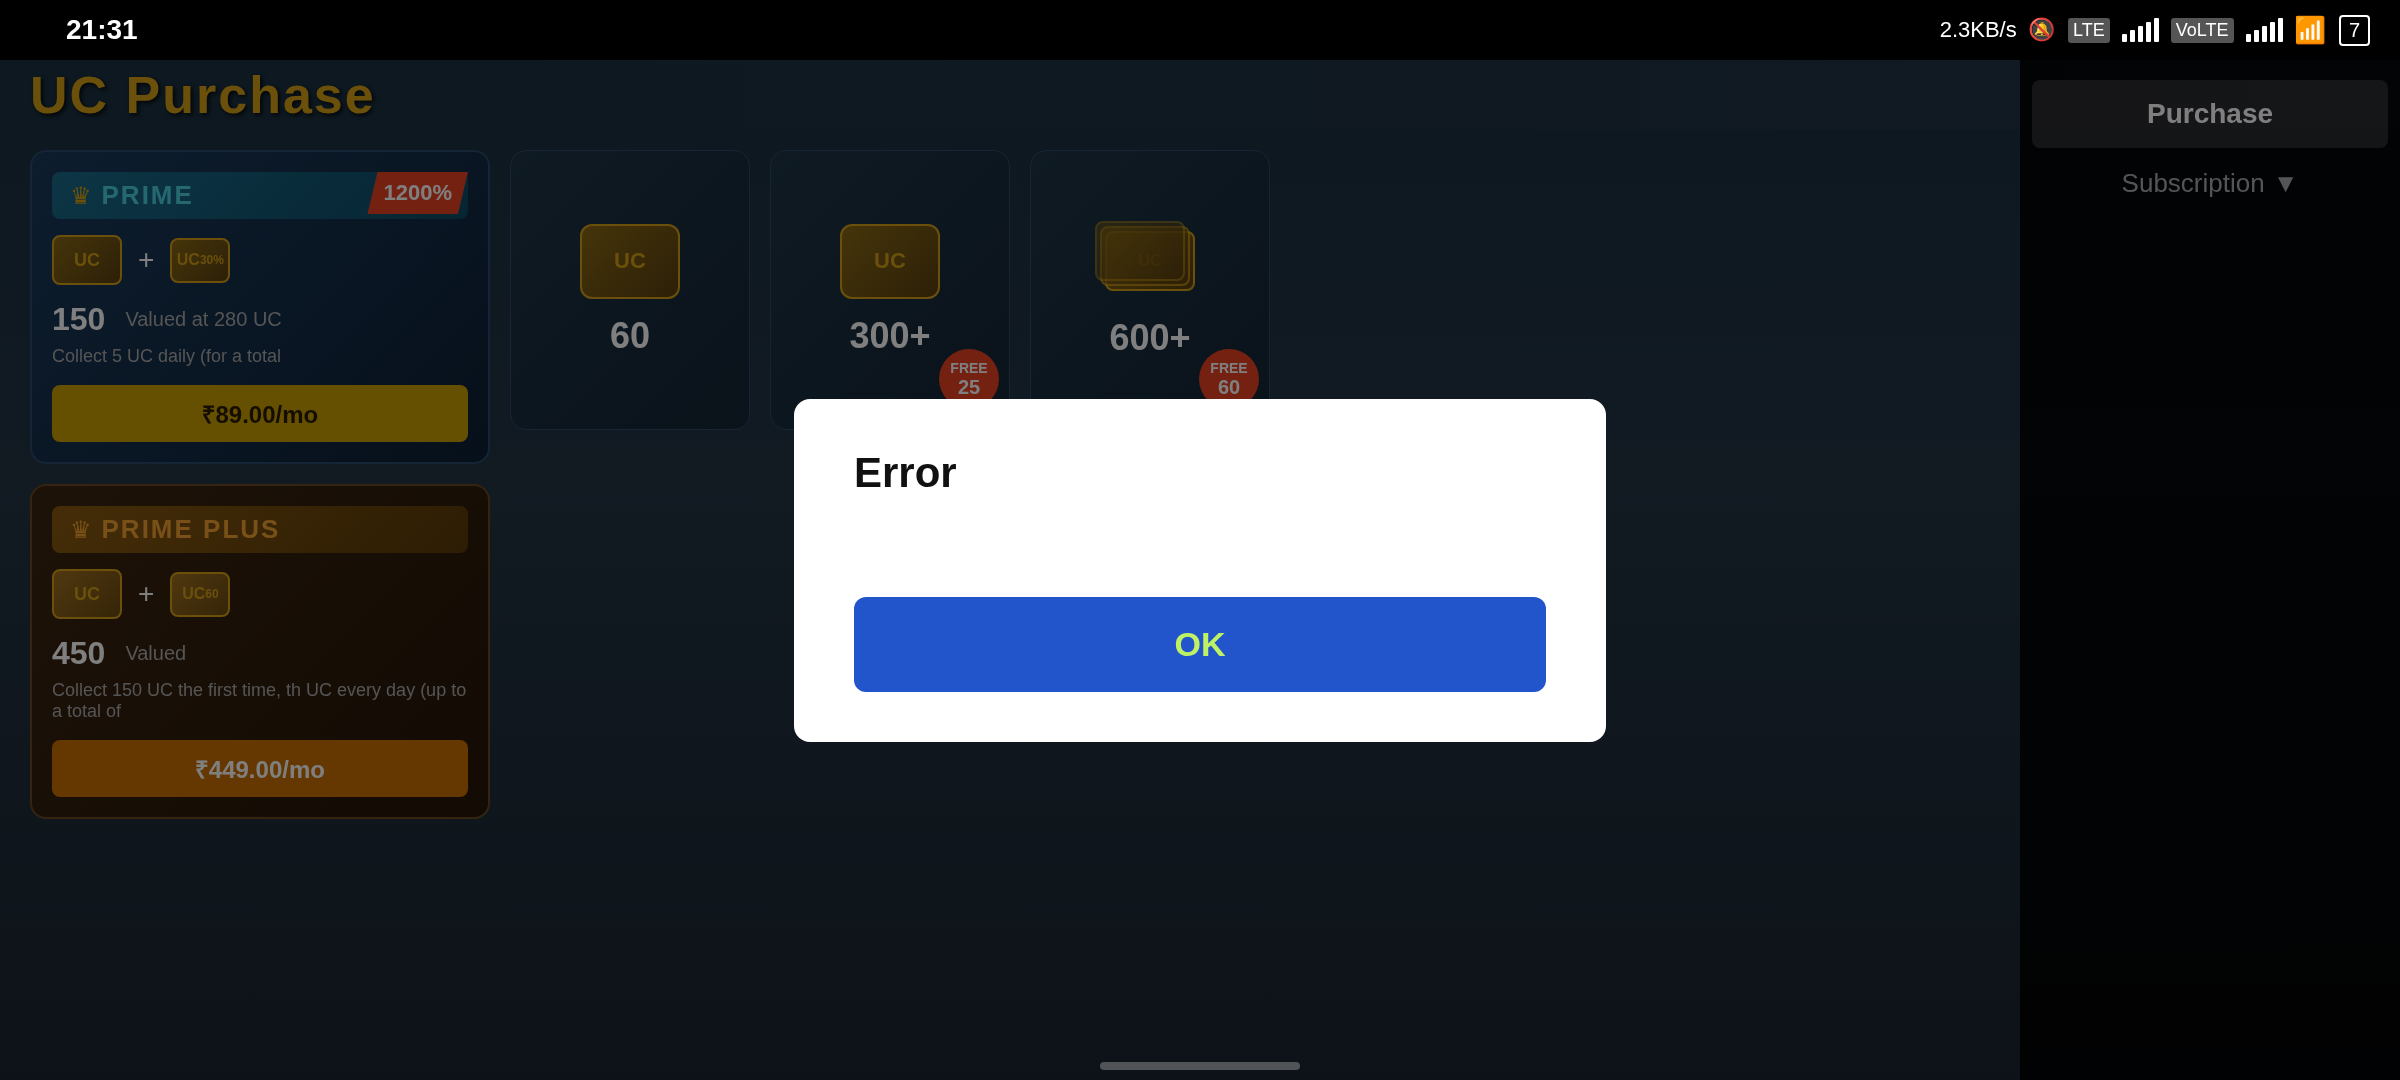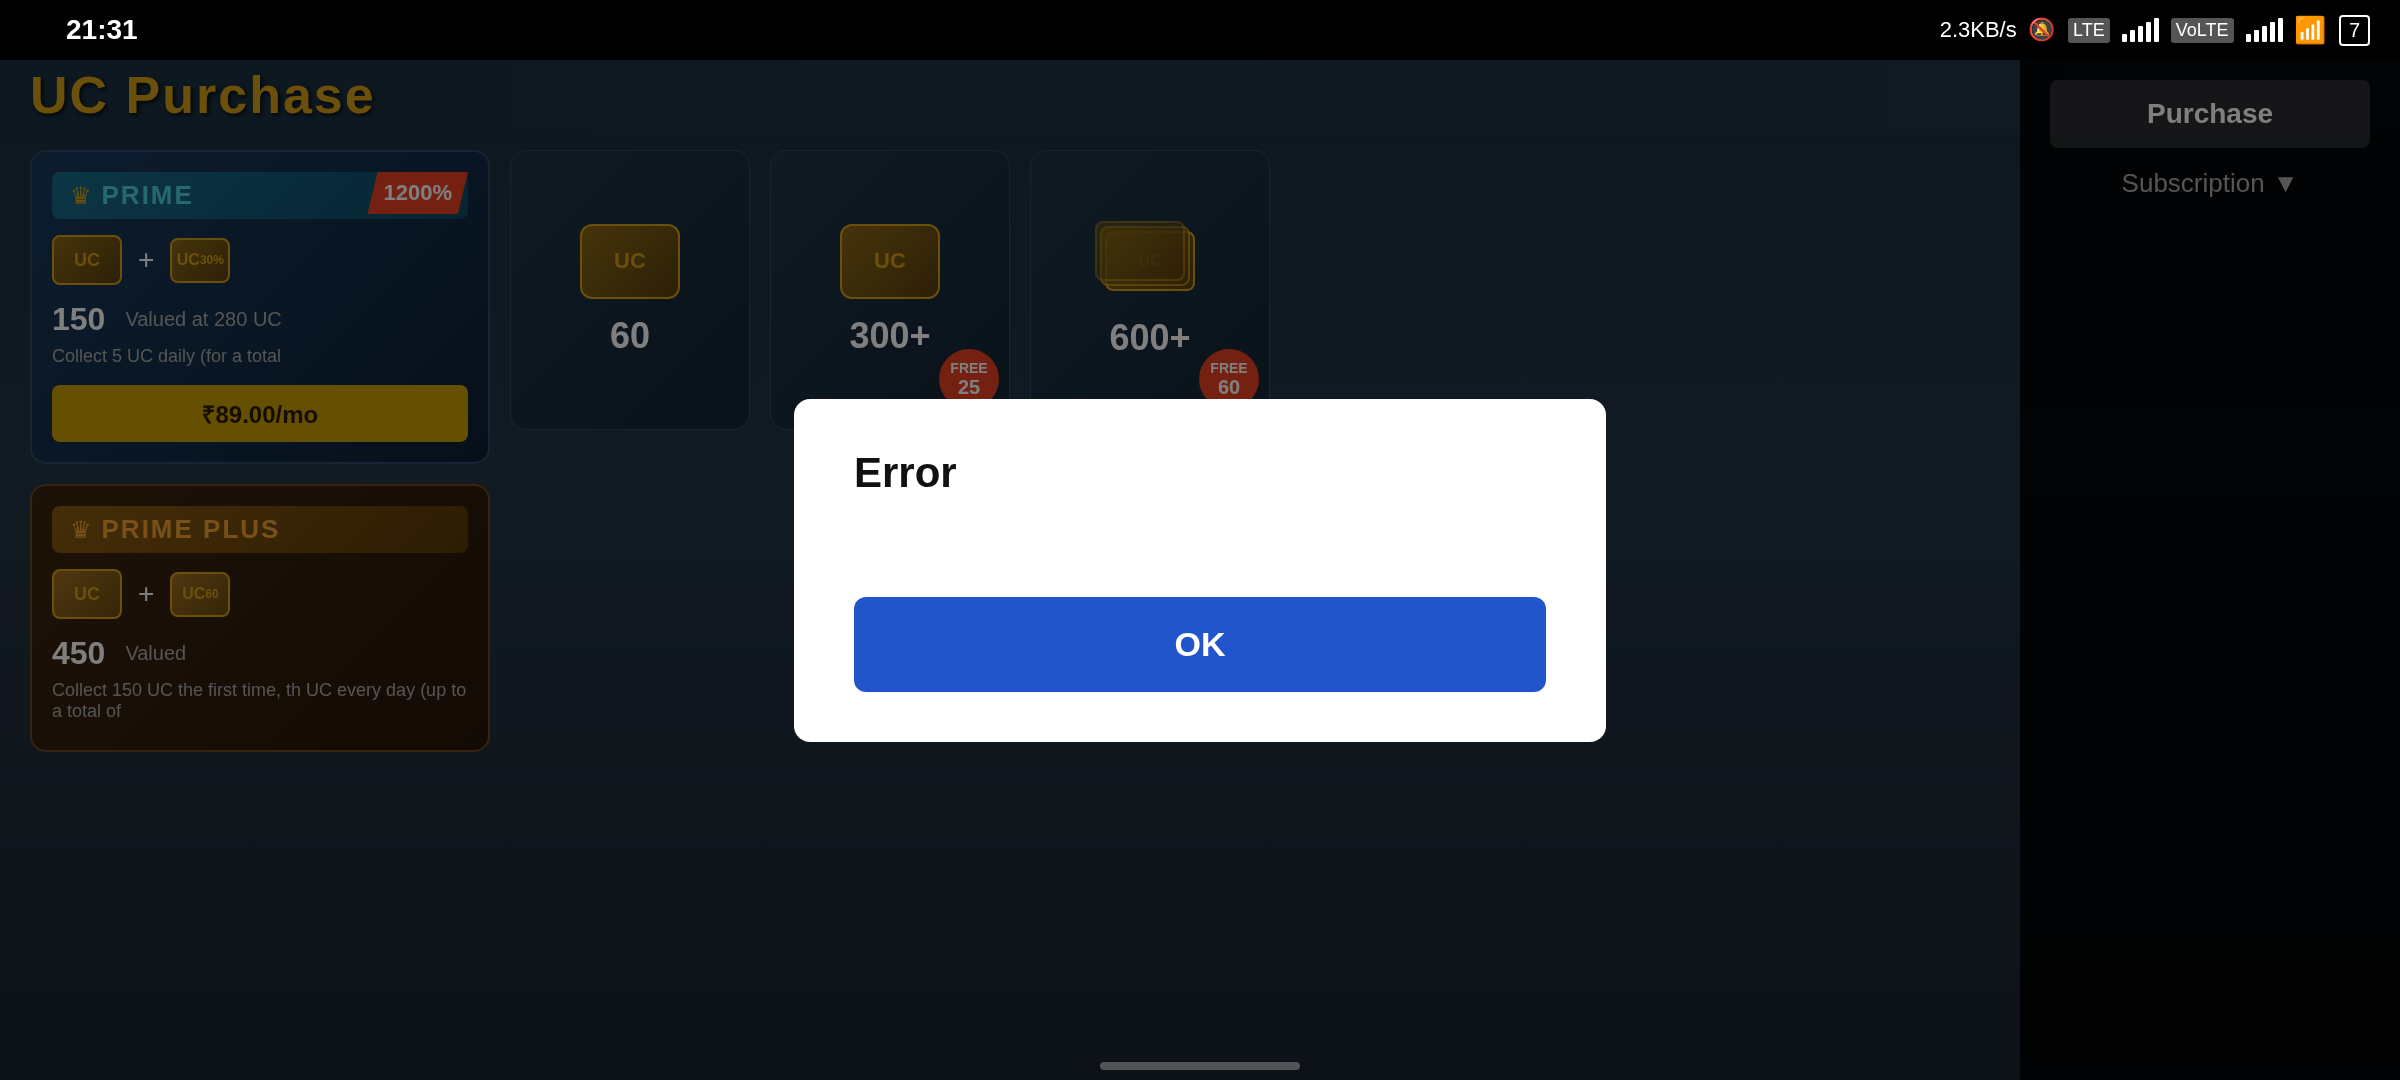--- a/index.html
+++ b/index.html
@@ -92,21 +92,21 @@
 
     .sidebar-purchase-btn {
       background: rgba(255,255,255,0.15);
       color: white;
       border: none;
       border-radius: 8px;
       padding: 18px 50px;
       font-size: 28px;
       font-weight: 600;
       cursor: pointer;
-      width: 320px;
+      width: 356px;
       text-align: center;
     }
 
     .sidebar-subscription-btn {
       color: #aaa;
       font-size: 26px;
       display: flex;
       align-items: center;
       gap: 8px;
     }
@@ -368,21 +368,21 @@
       color: inherit;
       text-decoration: underline;
     }
 
     .dialog-spacer {
       height: 40px;
     }
 
     .dialog-ok-btn {
       background: #2255cc;
-      color: #ffffff;
+      color: #bef264;
       border: none;
       border-radius: 12px;
       padding: 28px;
       font-size: 34px;
       font-weight: 600;
       cursor: pointer;
       width: 100%;
       text-align: center;
     }
 
@@ -536,20 +536,21 @@
           <div class="uc-coin" style="background:linear-gradient(135deg,#a07020,#6a4a10);">UC</div>
           <span class="plus-sign">+</span>
           <div class="uc-bonus-coin" style="background:linear-gradient(135deg,#a07020,#6a4a10);">UC<br><span style="font-size:12px;">60</span></div>
         </div>
         <div class="uc-numbers">
           <span class="uc-main-num">450</span>
           <span class="uc-valued">Valued</span>
         </div>
         <div class="card-desc">Collect 150 UC the first time, th
 UC every day (up to a total of</div>
+        <button class="price-btn" style="background:#c87000;color:#fff;">₹449.00/mo</button>
       </div>
 
     </div>
   </div>
 
   <div class="dialog-overlay">
     <div class="dialog">
       <span class="dialog-title">Error</span>
       <div class="dialog-spacer"></div>
       <button class="dialog-ok-btn">OK</button>

